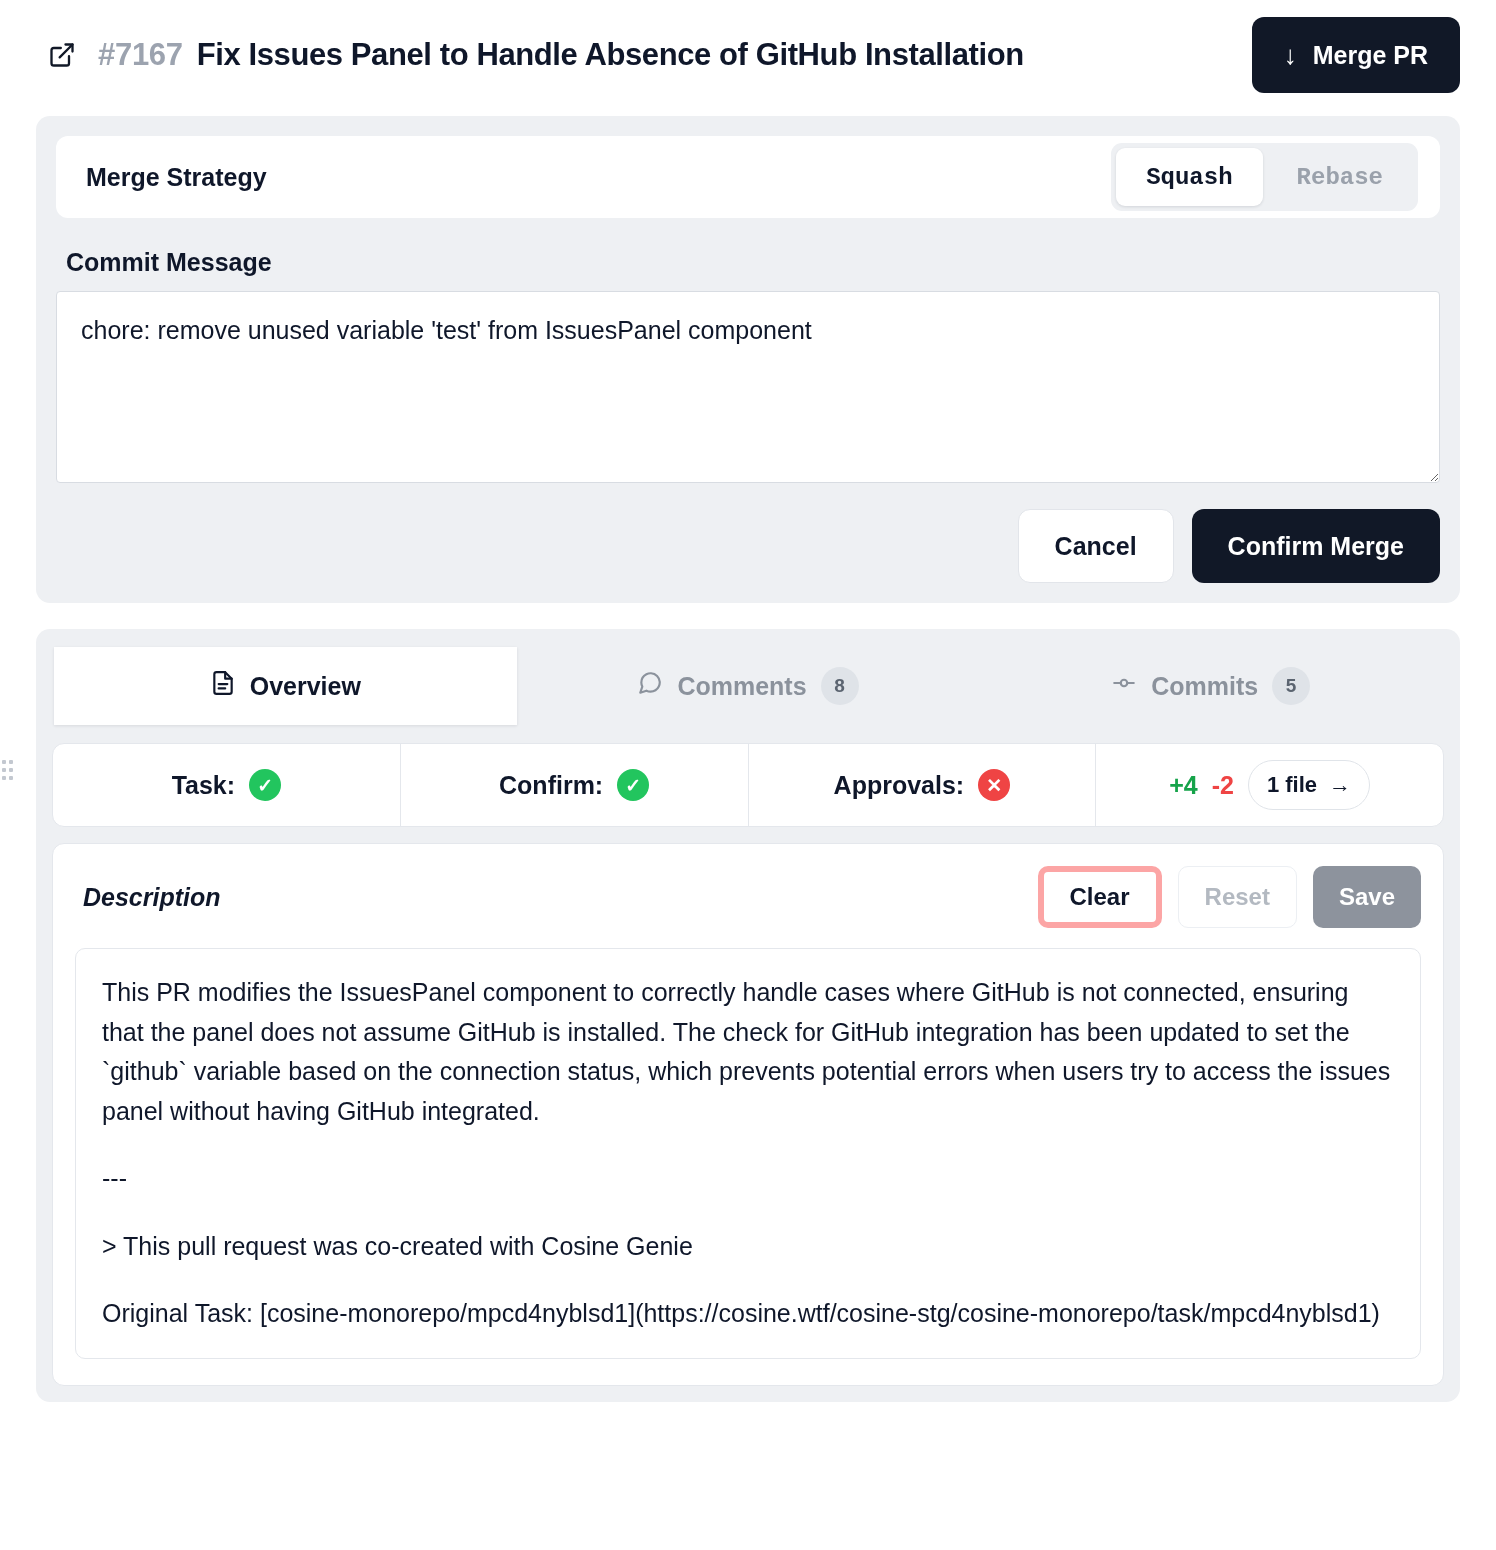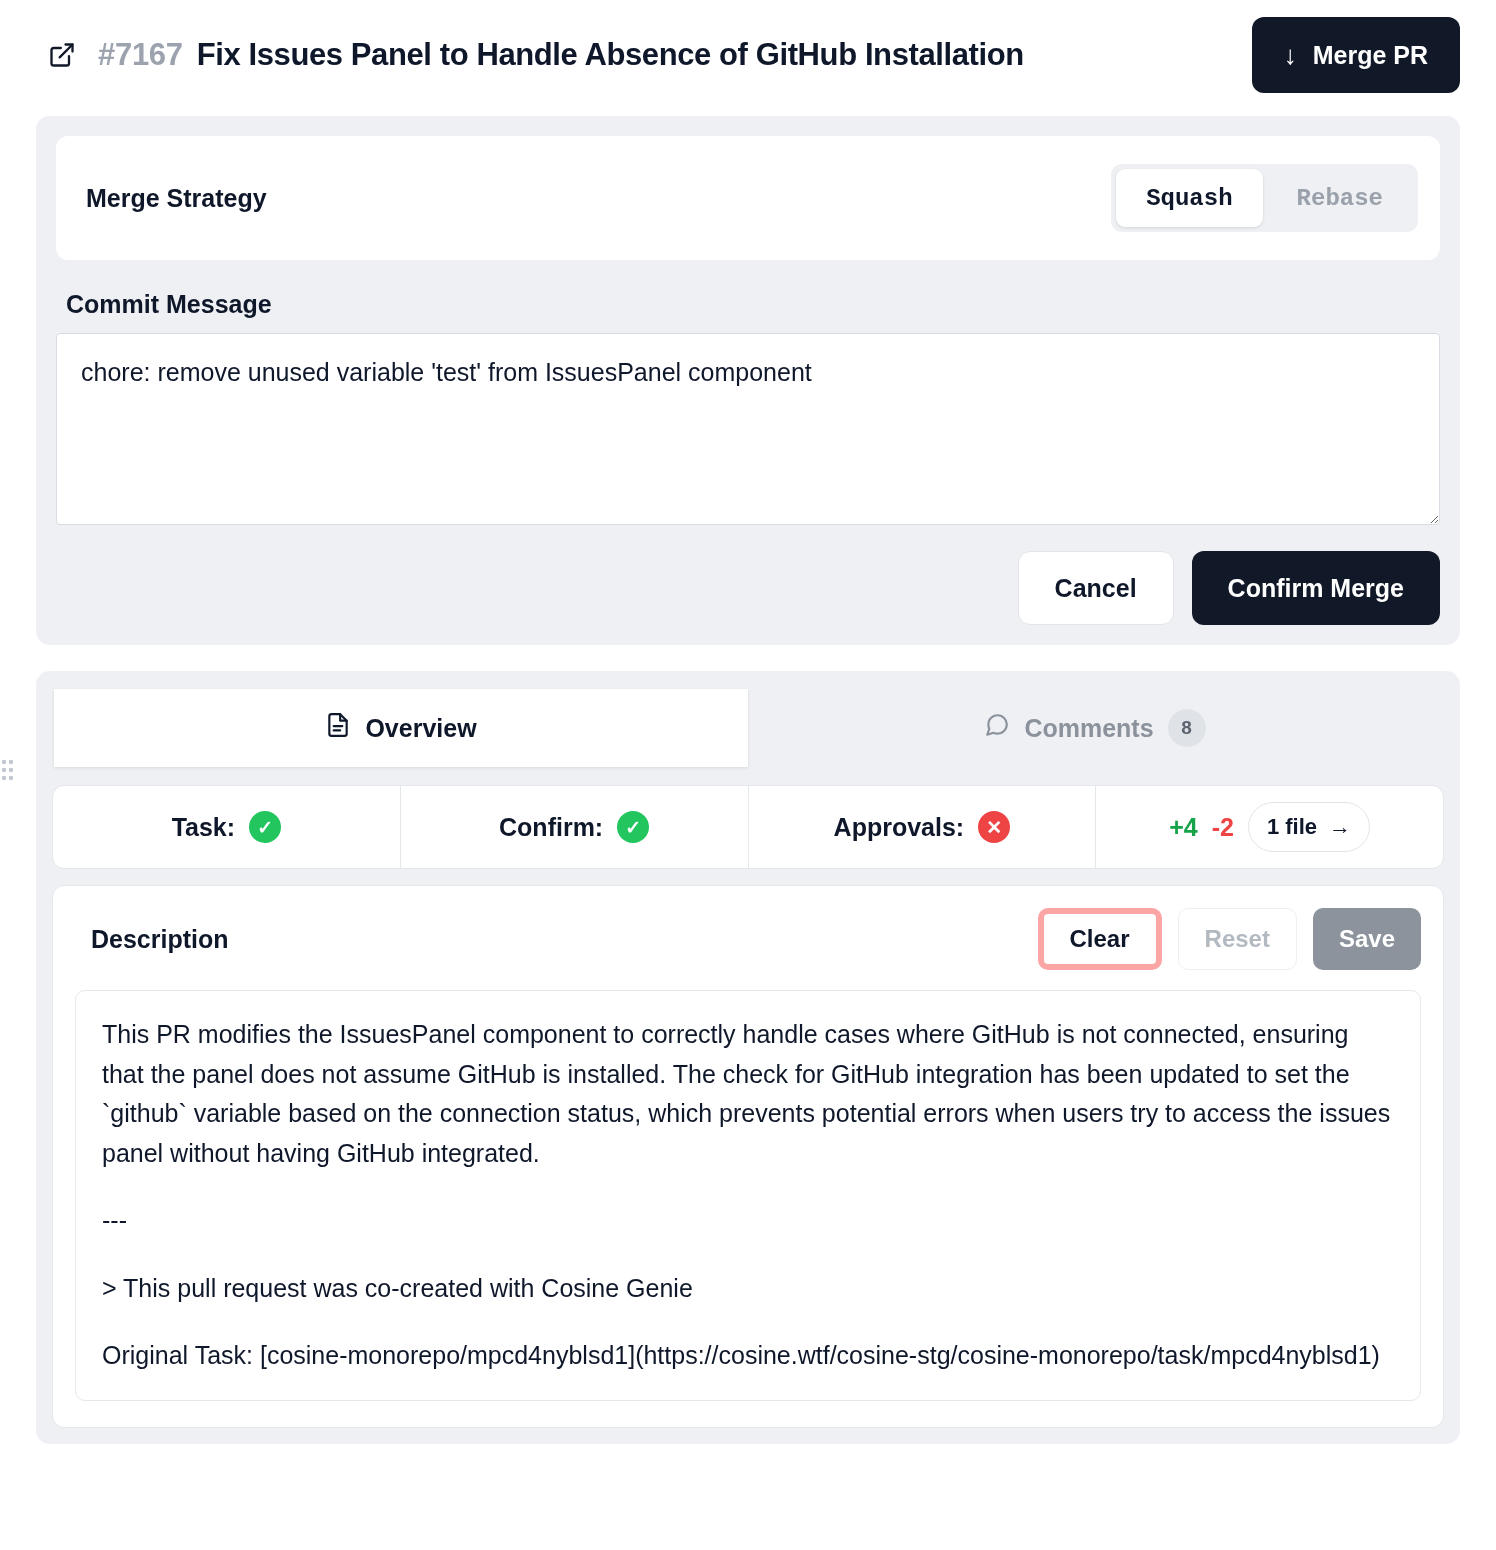--- a/index.html
+++ b/index.html
@@ -79,21 +79,21 @@
   
   .merge-panel {
     background: #eef0f3;
     border-radius: 14px;
     margin: 6px 16px 0 16px;
     padding: 20px;
   }
   .strategy-row {
     background: #ffffff;
     border-radius: 12px;
-    height: 124px;
+    height: 82px;
     display: flex;
     align-items: center;
     padding: 0 22px 0 30px;
   }
   .strategy-label {
     font-size: 25px;
     font-weight: 700;
     color: #0f172a;
   }
   .strategy-spacer { flex: 1; }
@@ -283,21 +283,22 @@
   }
   .desc-head {
     display: flex;
     align-items: center;
     margin-bottom: 20px;
   }
   .desc-title {
     font-size: 25px;
     font-weight: 700;
     color: #0f172a;
-    margin-left: 16px;
+    margin-left: 8px;
+    font-style: italic;
   }
   .desc-head-spacer { flex: 1; }
   .desc-btn {
     border-radius: 10px;
     height: 62px;
     padding: 0 26px;
     font-size: 24px;
     font-weight: 700;
     cursor: pointer;
     font-family: "Liberation Sans", sans-serif;
@@ -406,20 +407,31 @@
       <button class="tab">
         <span>
           <svg viewBox="0 0 24 24" width="26" height="26" fill="none" stroke="currentColor" stroke-width="2" stroke-linecap="round" stroke-linejoin="round">
             <path d="M21 11.5a8.38 8.38 0 0 1-.9 3.8 8.5 8.5 0 0 1-7.6 4.7 8.38 8.38 0 0 1-3.8-.9L3 21l1.9-5.7a8.38 8.38 0 0 1-.9-3.8 8.5 8.5 0 0 1 4.7-7.6 8.38 8.38 0 0 1 3.8-.9h.5a8.48 8.48 0 0 1 8 8v.5z"></path>
           </svg>
         </span>
         <span>Comments</span>
         <span class="tab-badge">8</span>
       </button>
 
+      <button class="tab">
+        <span>
+          <svg viewBox="0 0 24 24" width="26" height="26" fill="none" stroke="currentColor" stroke-width="2" stroke-linecap="round" stroke-linejoin="round">
+            <circle cx="12" cy="12" r="3"></circle>
+            <line x1="3" y1="12" x2="9" y2="12"></line>
+            <line x1="15" y1="12" x2="21" y2="12"></line>
+          </svg>
+        </span>
+        <span>Commits</span>
+        <span class="tab-badge">5</span>
+      </button>
     </div>
 
     <div class="status-bar">
       <div class="status-cell">
         <span>Task:</span>
         <span class="badge-ok">✓</span>
       </div>
       <div class="status-cell">
         <span>Confirm:</span>
         <span class="badge-ok">✓</span>

